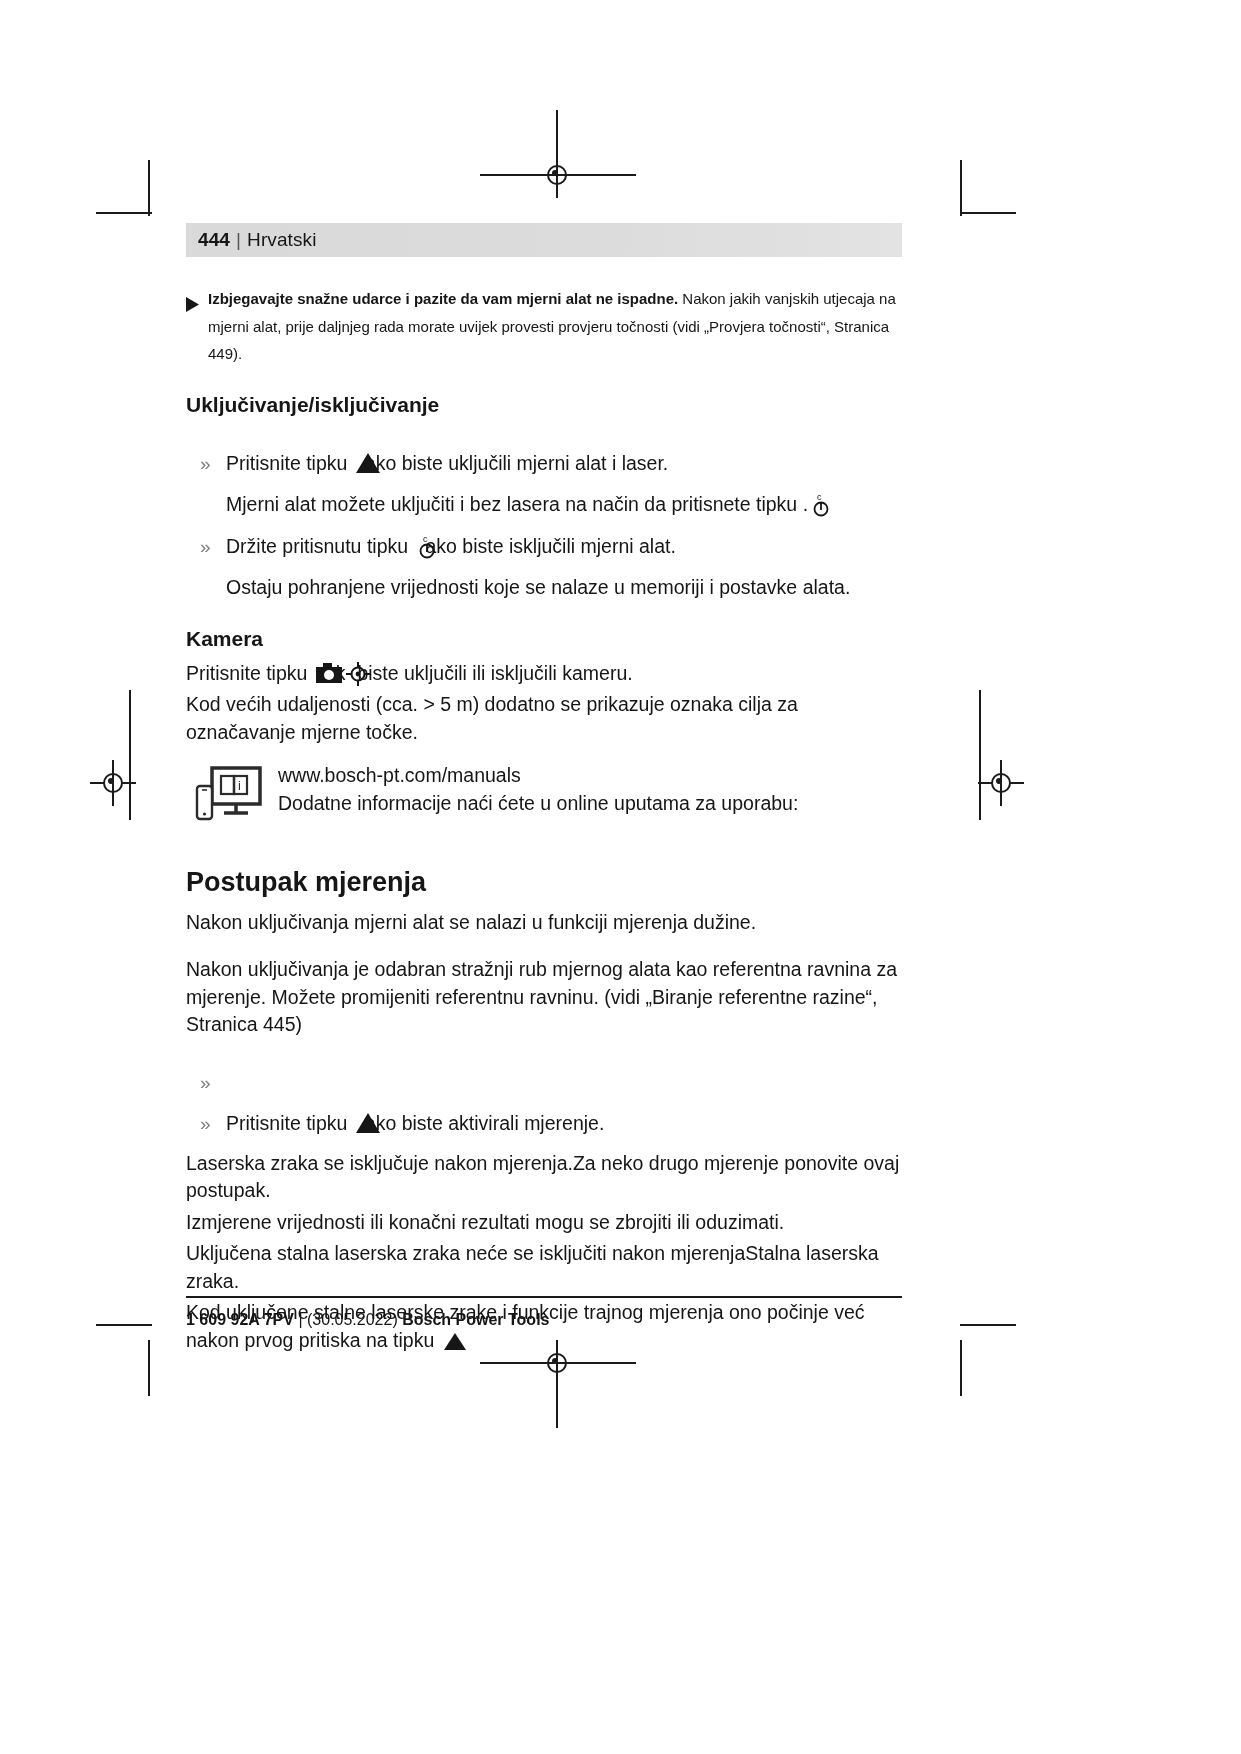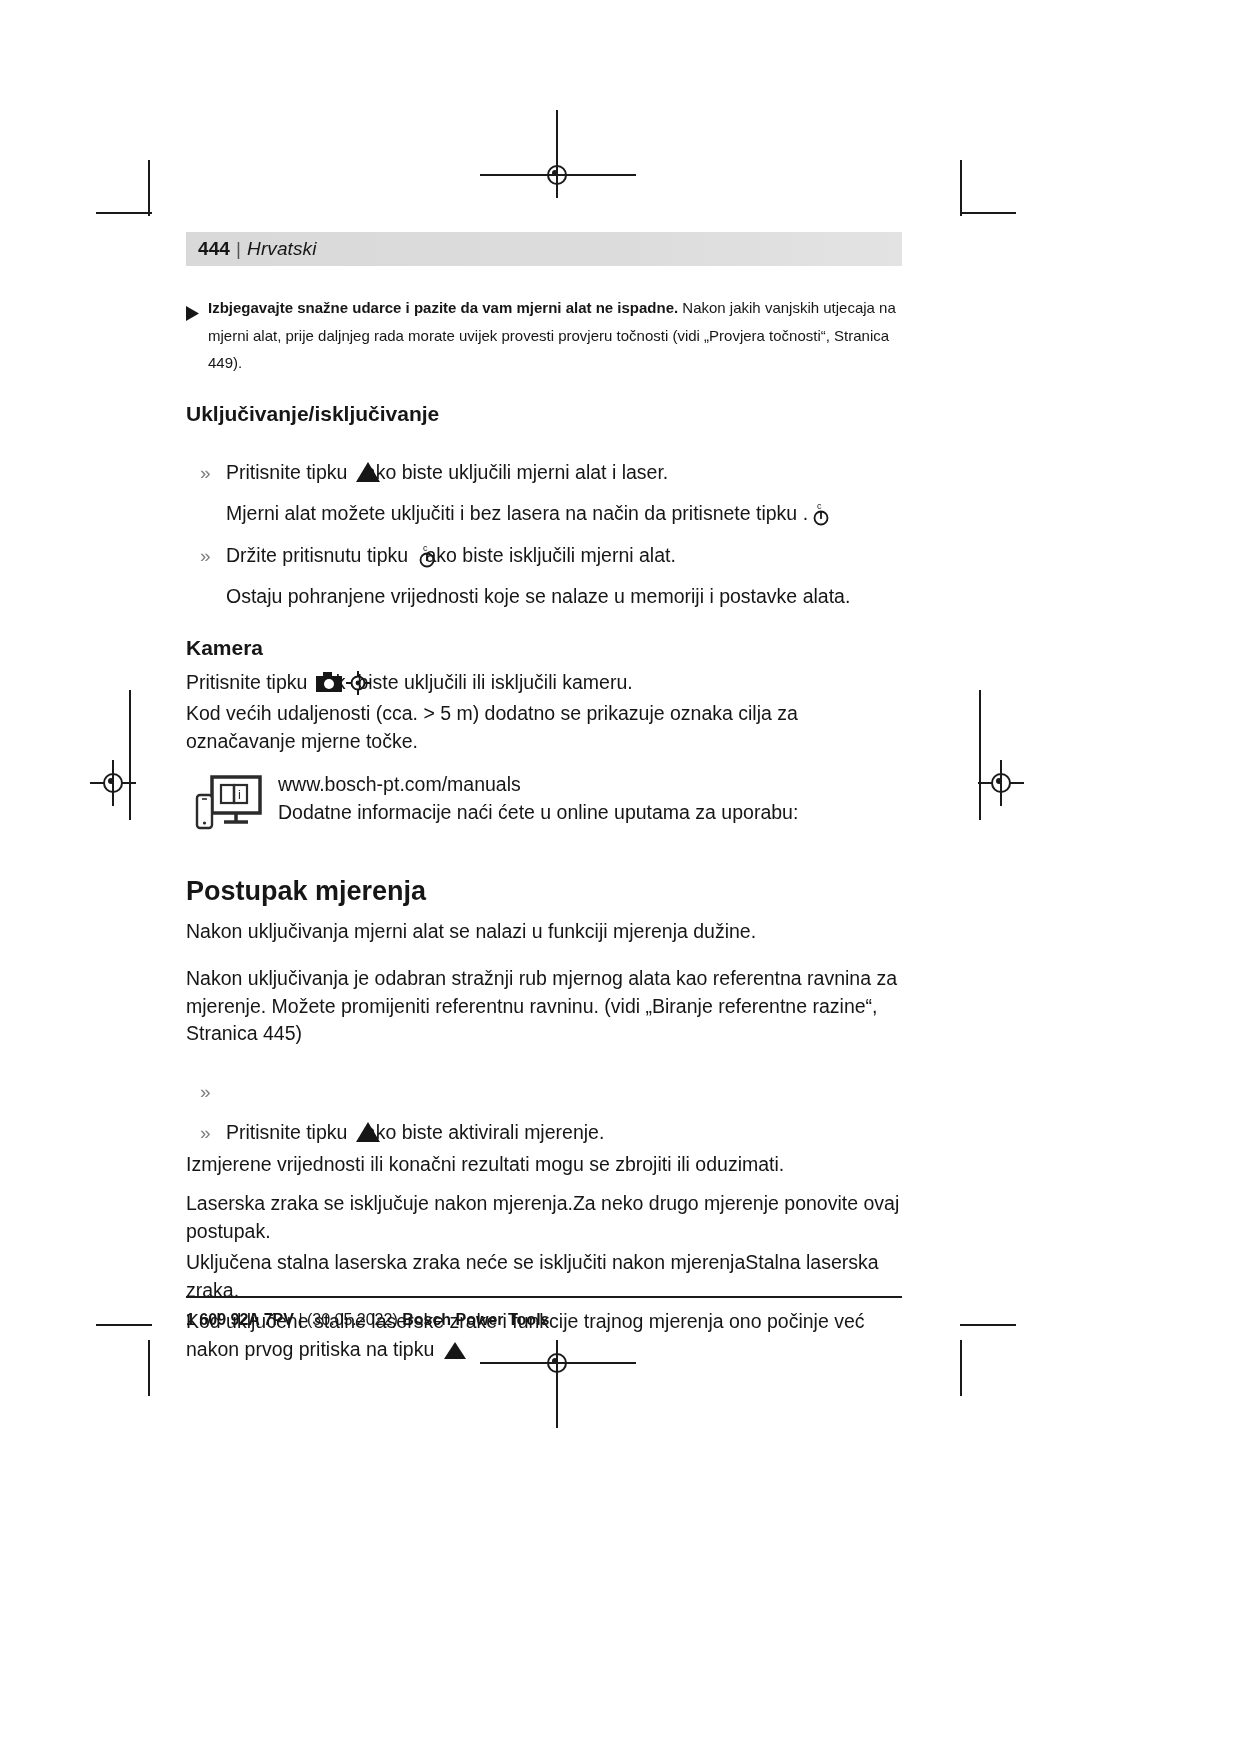--- a/index.html
+++ b/index.html
@@ -46,38 +46,38 @@
     left: 18px; top: 18px;
     width: 6px; height: 6px;
     border-radius: 50%;
     background: #1a1a1a;
   }
 
   
   .page {
     position: absolute;
     left: 186px;
-    top: 232px;
+    top: 223px;
     width: 716px;
   }
 
   
   .runhead {
     height: 34px;
     background: #dcdcdc;
     display: flex;
     align-items: center;
     padding-left: 12px;
     font-size: 19px;
     letter-spacing: 0.1px;
     background: linear-gradient(to right, #d9d9d9 0%, #dcdcdc 60%, #e3e3e3 100%);
   }
   .runhead .pgnum { font-weight: bold; }
   .runhead .bar { margin: 0 6px; color: #555; font-weight: normal; }
-  .runhead .lang { font-weight: normal; font-style: italic; }
+  .runhead .lang { font-weight: normal; }
 
   
   .body-text {
     font-size: 19.5px;
     line-height: 27.5px;
   }
 
   .h2 {
     font-size: 21px;
     font-weight: bold;
@@ -337,23 +337,23 @@
 
   <div class="step">
     <div class="chev">»</div>
     <div>
       <span>Pritisnite tipku </span><span class="ico ico-tri"><svg width="26" height="22" viewBox="0 0 26 22">
             <polygon points="13,1 25,21 1,21" fill="#161616"></polygon>
           </svg></span><span>ako biste aktivirali mjerenje.</span>
     </div>
   </div>
 
+  <div class="body-text" style="margin-top:12px;">Laserska zraka se isključuje nakon mjerenja.Za neko drugo mjerenje ponovite ovaj postupak.</div>
+
   <div class="body-text" style="margin-top:4px;">Izmjerene vrijednosti ili konačni rezultati mogu se zbrojiti ili oduzimati.</div>
-
-  <div class="body-text" style="margin-top:12px;">Laserska zraka se isključuje nakon mjerenja.Za neko drugo mjerenje ponovite ovaj postupak.</div>
 
   <div class="body-text" style="margin-top:4px;">Uključena stalna laserska zraka neće se isključiti nakon mjerenjaStalna laserska zraka.</div>
 
   <div class="body-text" style="margin-top:4px;">
     <span>Kod uključene stalne laserske zrake i funkcije trajnog mjerenja ono počinje već nakon prvog pritiska na tipku </span><span class="ico ico-tri" style="margin-right:0;"><svg width="26" height="22" viewBox="0 0 26 22">
           <polygon points="13,4 24,21 2,21" fill="#161616"></polygon>
         </svg></span><span></span>
   </div>
 
 </div>

